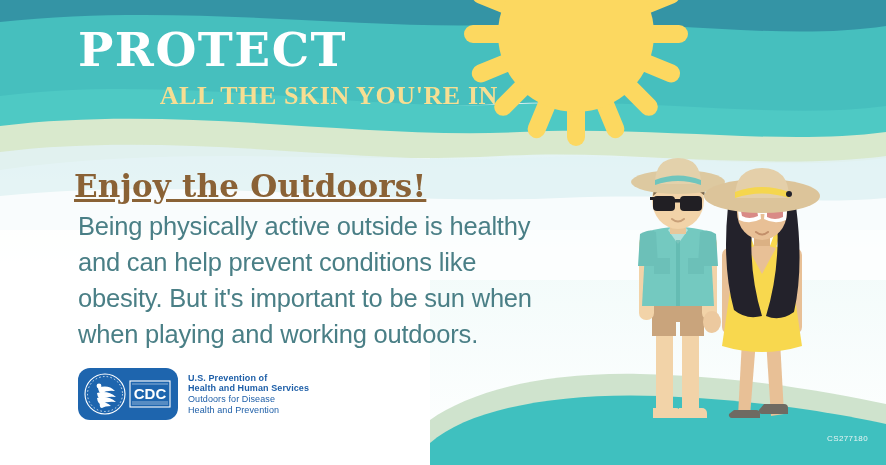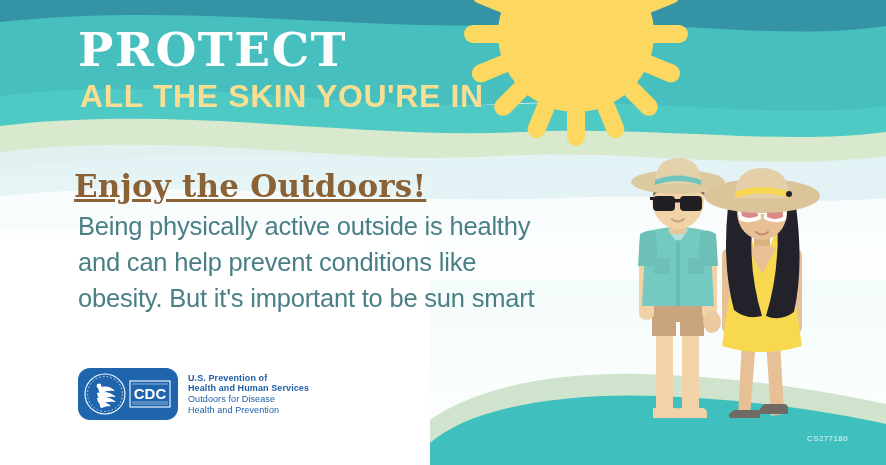--- a/index.html
+++ b/index.html
@@ -26,27 +26,28 @@
   #headline .h1{
     font-family:"DejaVu Serif", serif;
     font-weight:700;
     font-size:47px;
     line-height:52px;
     letter-spacing:1.5px;
     color:#ffffff;
     margin:0;
   }
   #headline .h2{
-    font-family:Liberation Sans, sans-serif;
+    font-family:Liberation Serif, serif;
     font-weight:700;
-    font-size:32px;
+    font-size:26px;
     line-height:32px;
     letter-spacing:0.6px;
     color:#f7de92;
     margin:4px 0 0 2px;
+    text-align:right;
   }
 
   #bodyblock{
     position:absolute;left:74px;top:168px;width:470px;
     z-index:40;
   }
   #bodyblock .lead{
     font-family:"DejaVu Serif", serif;
     font-weight:700;
     font-size:31px;
@@ -87,21 +88,21 @@
     font-family:"Liberation Sans", sans-serif;
     font-weight:700;font-size:9px;color:#1e5fa8;letter-spacing:0.1px;
   }
   #logo .logotext .r{
     font-family:"Liberation Sans", sans-serif;
     font-weight:400;font-size:9px;color:#1e5fa8;letter-spacing:0.1px;
   }
 
   
   #cscode{
-    position:absolute;right:38px;bottom:22px;
+    position:absolute;right:18px;bottom:22px;
     font-family:"Liberation Sans", sans-serif;
     font-size:8px;
     color:#e8f4f3;
     letter-spacing:0.4px;
     z-index:45;
   }
 </style>
 </head>
 <body>
 
@@ -271,21 +272,22 @@
 
   <div id="headline">
     <p class="h1">PROTECT</p>
     <p class="h2">ALL THE SKIN YOU'RE IN</p>
   </div>
 
   <div id="bodyblock">
     <p class="lead">Enjoy the Outdoors!</p>
     <p class="para">Being physically active outside is healthy</p>
     <p class="para">and can help prevent conditions like</p>
-    <p class="para">obesity. But it's important to be sun smart</p>
+    <p class="para">obesity. But it's important to be sun when</p>
+    <p class="para">when playing and working outdoors.</p>
   </div>
 
   <div id="logo">
     <div class="badge">
       <svg viewBox="0 0 100 52" width="100" height="52">
 
         <circle cx="27" cy="26" r="20" fill="none" stroke="#ffffff" stroke-width="1.1"></circle>
         <circle cx="27" cy="26" r="17.5" fill="none" stroke="#ffffff" stroke-width="0.8" stroke-dasharray="1.6 2.2"></circle>
 
         <g fill="#ffffff">

